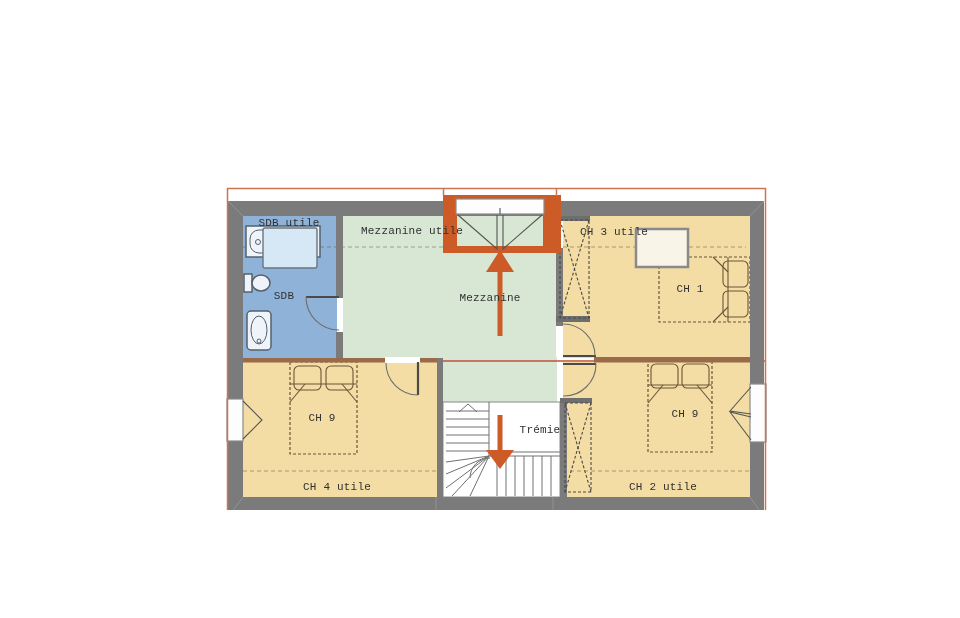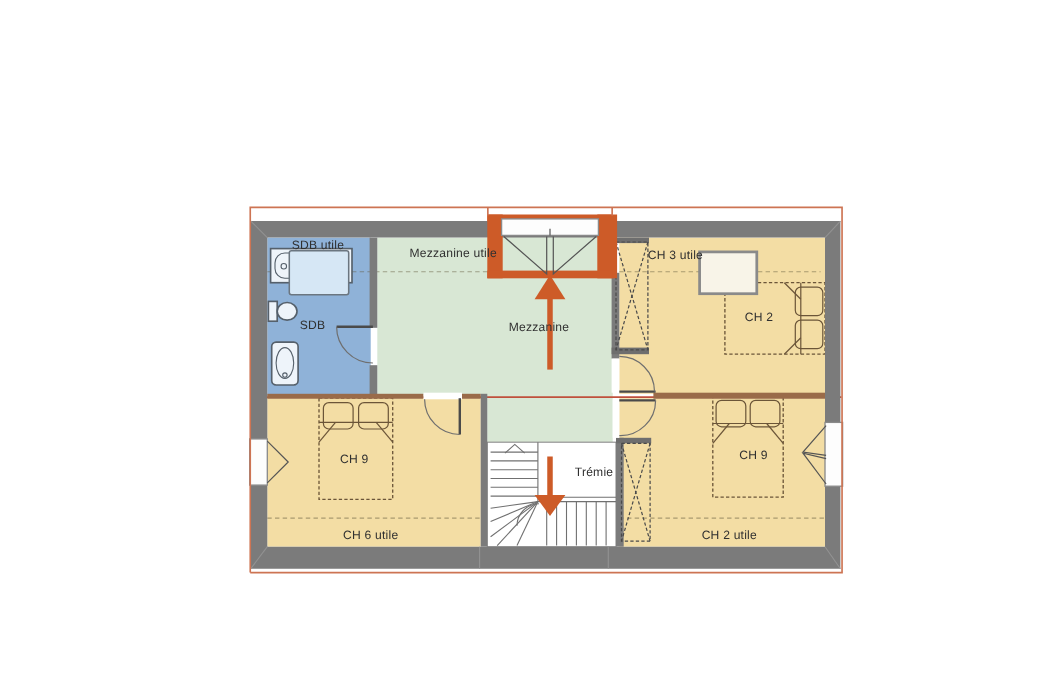--- a/index.html
+++ b/index.html
@@ -1,22 +1,22 @@
 <!DOCTYPE html>
 <html style="--wall: #7b7b7b; --partition: #9a6b49; --room-beige: #f3dda4; --room-green: #d8e7d4; --room-blue: #8fb2d8; --accent-orange: #cd5b28; --outline: #cd7453; --ridge-line: #c0503c;"><head>
 <meta charset="utf-8">
 <style>
   :root{
     --wall:#7b7b7b; --partition:#9a6b49; --room-beige:#f3dda4; --room-green:#d8e7d4;
     --room-blue:#8fb2d8; --accent-orange:#cd5b28; --outline:#cd7453; --ridge-line:#c0503c;
     --fixture-fill:#eef4fa; --fixture-stroke:#55606b; --bed-stroke:#6b5538; --label:#303030;
   }
   html,body{margin:0;padding:0;background:#fff;}
-  .canvas{position:relative;width:960px;height:618px;background:#fff;overflow:hidden;
-          font-family:Liberation Sans, sans-serif;}
+  .canvas{position:relative;width:960px;height:510px;background:#fff;overflow:hidden;
+          font-family:Liberation Mono, monospace;}
   .plan-svg{position:absolute;left:0;top:0;}
   .room-label{position:absolute;transform:translate(-50%,-50%);font-size:11px;color:var(--label);
               white-space:nowrap;letter-spacing:.2px;}
   
   .wall{fill:var(--wall);}
   .seam{stroke:#929292;stroke-width:1;}
   .beige{fill:var(--room-beige);} .green{fill:var(--room-green);} .blue{fill:var(--room-blue);}
   .white-fill{fill:#ffffff;}
   .outline-ln{stroke:var(--outline);stroke-width:1.5;fill:none;}
   .ridge{stroke:var(--ridge-line);stroke-width:1.5;}
@@ -209,20 +209,20 @@
     <rect x="497.5" y="415" width="5" height="37"></rect>
     <polygon points="486,450 514,450 500,469"></polygon>
   </g>
 </svg>
 
 <div class="room-label" style="left:289px;top:223px">SDB utile</div>
 <div class="room-label" style="left:412px;top:231px">Mezzanine utile</div>
 <div class="room-label" style="left:614px;top:232px">CH 3 utile</div>
 <div class="room-label" style="left:284px;top:296px">SDB</div>
 <div class="room-label" style="left:490px;top:298px">Mezzanine</div>
-<div class="room-label" style="left:690px;top:289px">CH 2</div>
+<div class="room-label" style="left:690px;top:289px">CH 1</div>
 <div class="room-label" style="left:322px;top:418px">CH 9</div>
 <div class="room-label" style="left:685px;top:414px">CH 9</div>
 <div class="room-label" style="left:540px;top:430px">Trémie</div>
-<div class="room-label" style="left:337px;top:487px">CH 6 utile</div>
+<div class="room-label" style="left:337px;top:487px">CH 4 utile</div>
 <div class="room-label" style="left:663px;top:487px">CH 2 utile</div>
 
 </div>
 
 </body></html>

